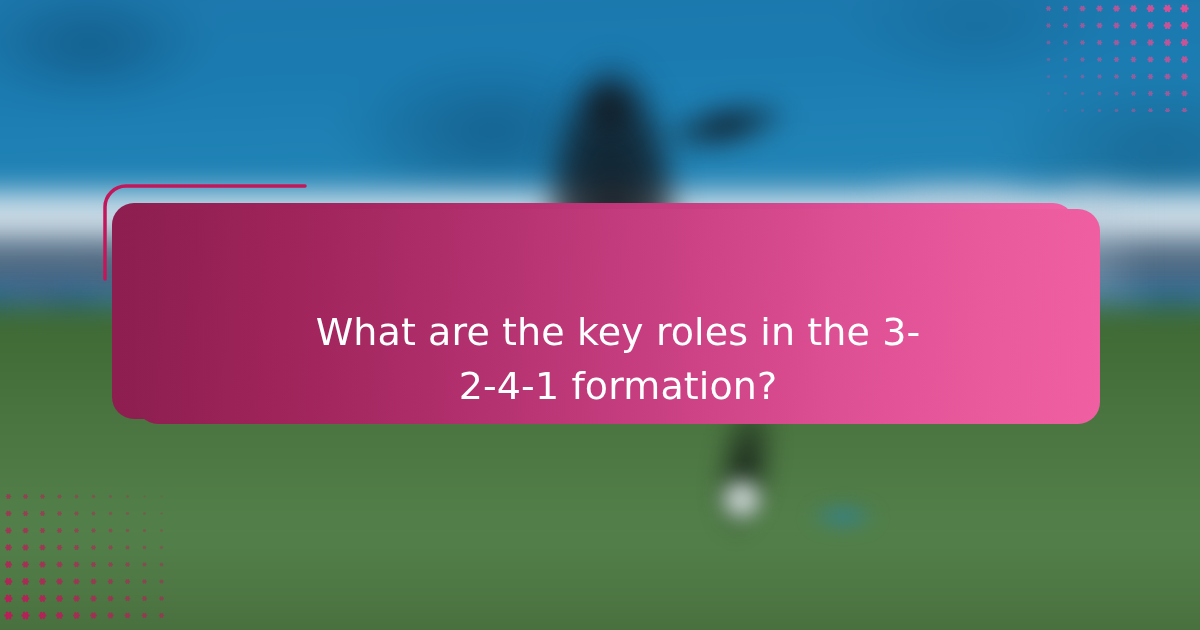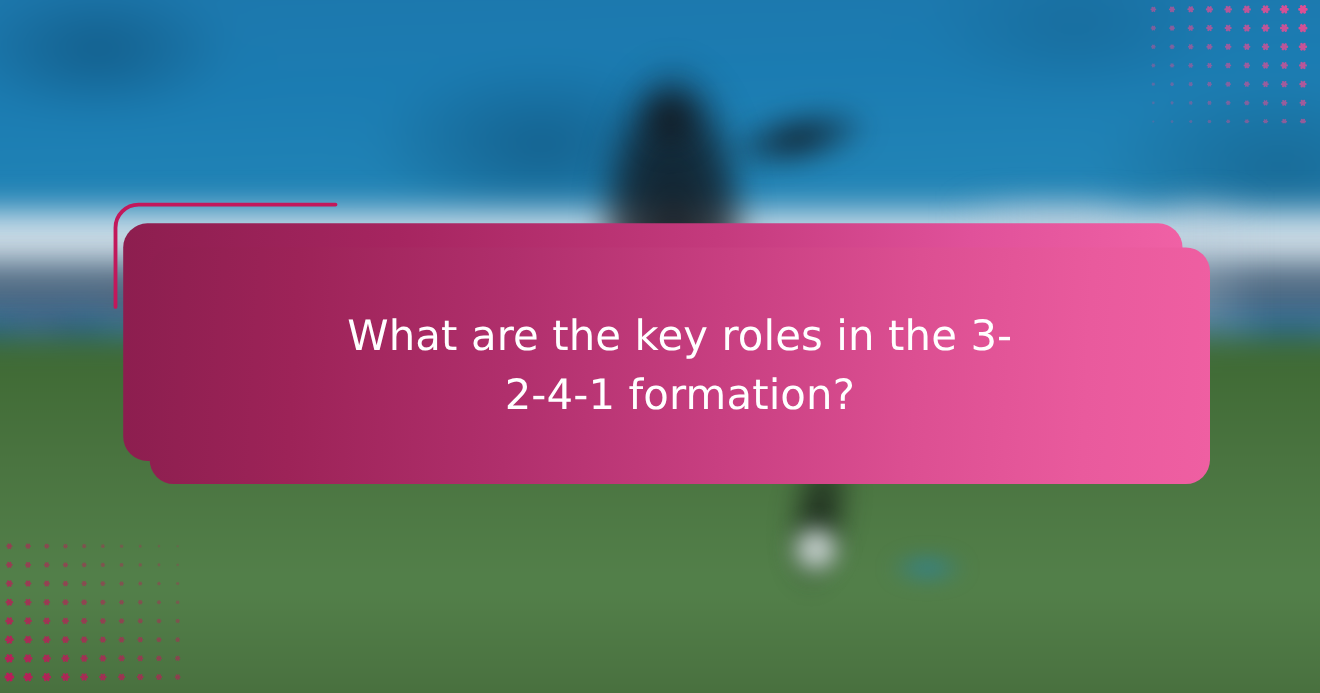--- a/index.html
+++ b/index.html
@@ -216,34 +216,34 @@
     top: 203px;
     width: 963px;
     height: 216px;
     border-radius: 22px;
     background: linear-gradient(90deg, #8d1e4f 0%, #a62560 26%, #c43a7d 56%, #e0519a 80%, #f061a5 100%);
   }
 
   .card-front {
     position: absolute;
     left: 136px;
-    top: 225px;
+    top: 209px;
     width: 964px;
     height: 215px;
     border-radius: 22px;
     background: linear-gradient(93deg,
       #8e1f50 0%,
       #9d2358 14%,
       #b02f6c 34%,
       #c83f81 54%,
       #dc4f92 72%,
       #e95a9d 88%,
       #ef5fa2 100%);
     display: flex;
-    align-items: center;
+    align-items: flex-end;
     justify-content: center;
     box-sizing: border-box;
     padding: 10px 80px;
   }
 
   .card-title {
     margin: 0;
     font-size: 38px;
     font-weight: 400;
     line-height: 1.42;

